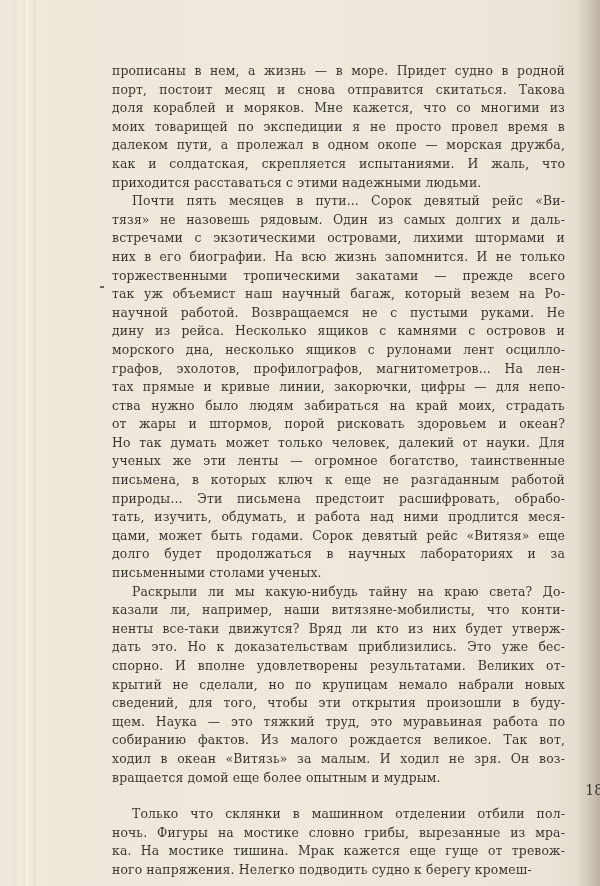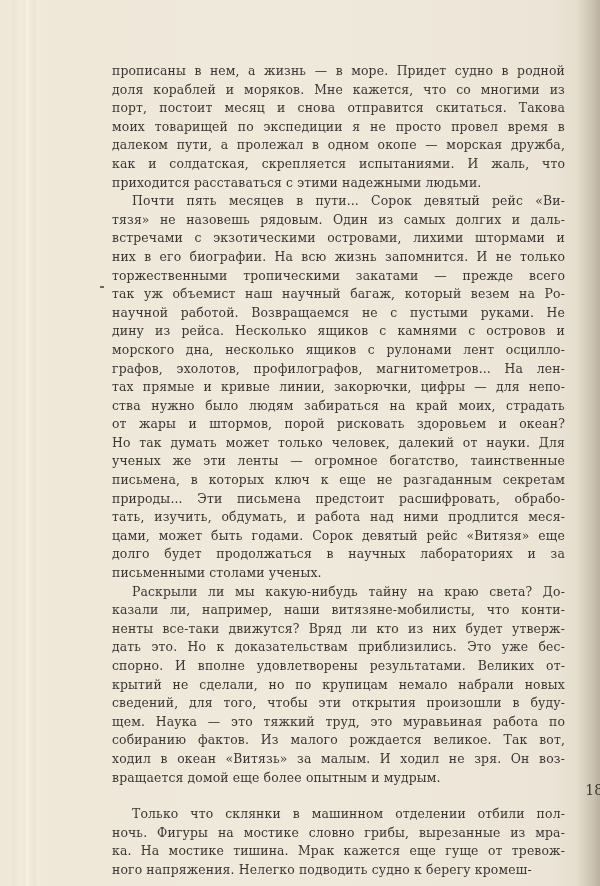--- a/index.html
+++ b/index.html
@@ -36,22 +36,22 @@
 </head>
 <body>
 
 <div class="page">
   <div class="gutter-left"></div>
   <div class="margin-mark"></div>
 
   <div class="text-block" id="text-block">
       <div class="paragraph">
         <span class="line">прописаны в нем, а жизнь — в море. Придет судно в родной</span>
+        <span class="line">порт, постоит месяц и снова отправится скитаться. Такова</span>
         <span class="line">доля кораблей и моряков. Мне кажется, что со многими из</span>
-        <span class="line">порт, постоит месяц и снова отправится скитаться. Такова</span>
         <span class="line">моих товарищей по экспедиции я не просто провел время в</span>
         <span class="line">далеком пути, а пролежал в одном окопе — морская дружба,</span>
         <span class="line">как и солдатская, скрепляется испытаниями. И жаль, что</span>
         <span class="line last">приходится расставаться с этими надежными людьми.</span>
       </div>
       <div class="paragraph">
         <span class="line indent">Почти пять месяцев в пути... Сорок девятый рейс «Ви-</span>
         <span class="line">тязя» не назовешь рядовым. Один из самых долгих и даль-</span>
         <span class="line">встречами с экзотическими островами, лихими штормами и</span>
         <span class="line">них в его биографии. На всю жизнь запомнится. И не только</span>
@@ -59,21 +59,21 @@
         <span class="line">так уж объемист наш научный багаж, который везем на Ро-</span>
         <span class="line">научной работой. Возвращаемся не с пустыми руками. Не</span>
         <span class="line">дину из рейса. Несколько ящиков с камнями с островов и</span>
         <span class="line">морского дна, несколько ящиков с рулонами лент осцилло-</span>
         <span class="line">графов, эхолотов, профилографов, магнитометров... На лен-</span>
         <span class="line">тах прямые и кривые линии, закорючки, цифры — для непо-</span>
         <span class="line">ства нужно было людям забираться на край моих, страдать</span>
         <span class="line">от жары и штормов, порой рисковать здоровьем и океан?</span>
         <span class="line">Но так думать может только человек, далекий от науки. Для</span>
         <span class="line">ученых же эти ленты — огромное богатство, таинственные</span>
-        <span class="line">письмена, в которых ключ к еще не разгаданным секретам</span>
+        <span class="line">письмена, в которых ключ к еще не разгаданным работой</span>
         <span class="line">природы... Эти письмена предстоит расшифровать, обрабо-</span>
         <span class="line">тать, изучить, обдумать, и работа над ними продлится меся-</span>
         <span class="line">цами, может быть годами. Сорок девятый рейс «Витязя» еще</span>
         <span class="line">долго будет продолжаться в научных лабораториях и за</span>
         <span class="line last">письменными столами ученых.</span>
       </div>
       <div class="paragraph">
         <span class="line indent">Раскрыли ли мы какую-нибудь тайну на краю света? До-</span>
         <span class="line">казали ли, например, наши витязяне-мобилисты, что конти-</span>
         <span class="line">ненты все-таки движутся? Вряд ли кто из них будет утверж-</span>

